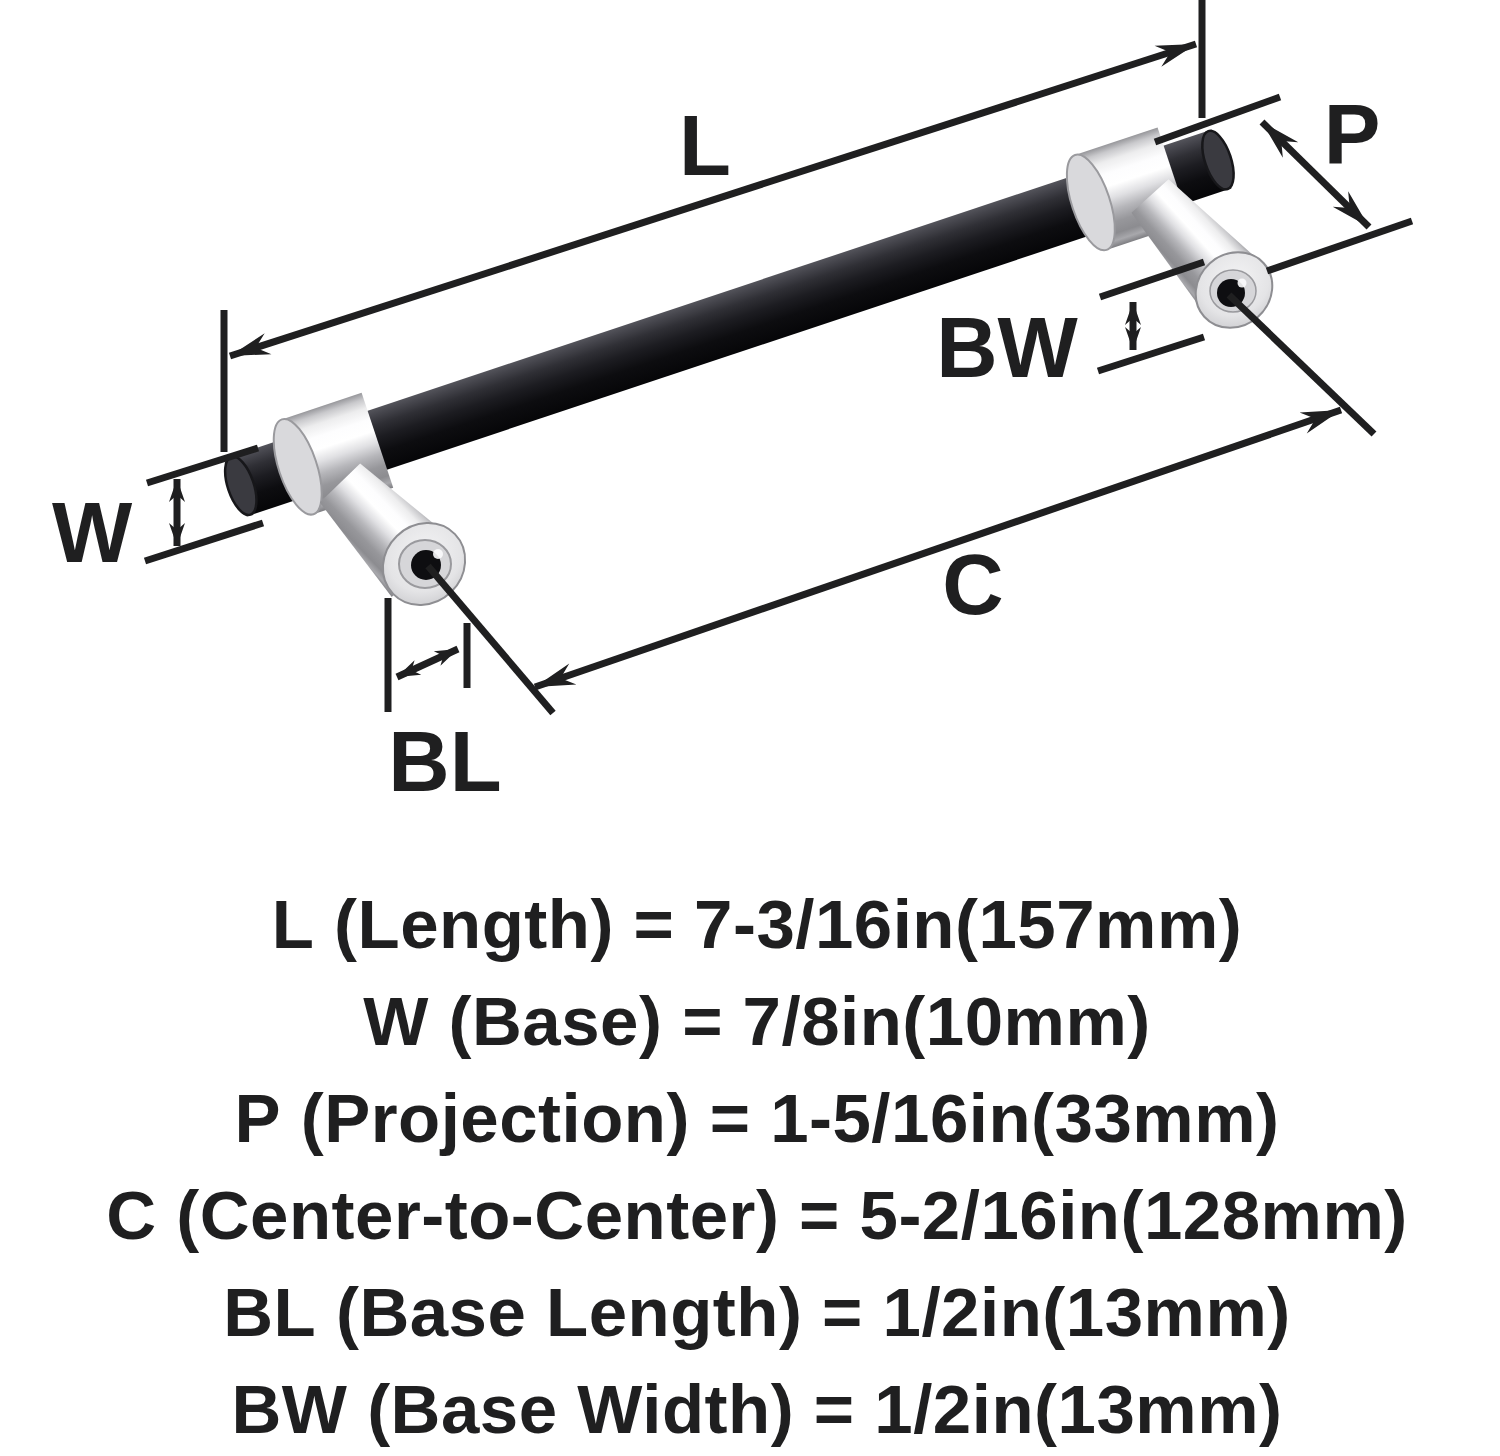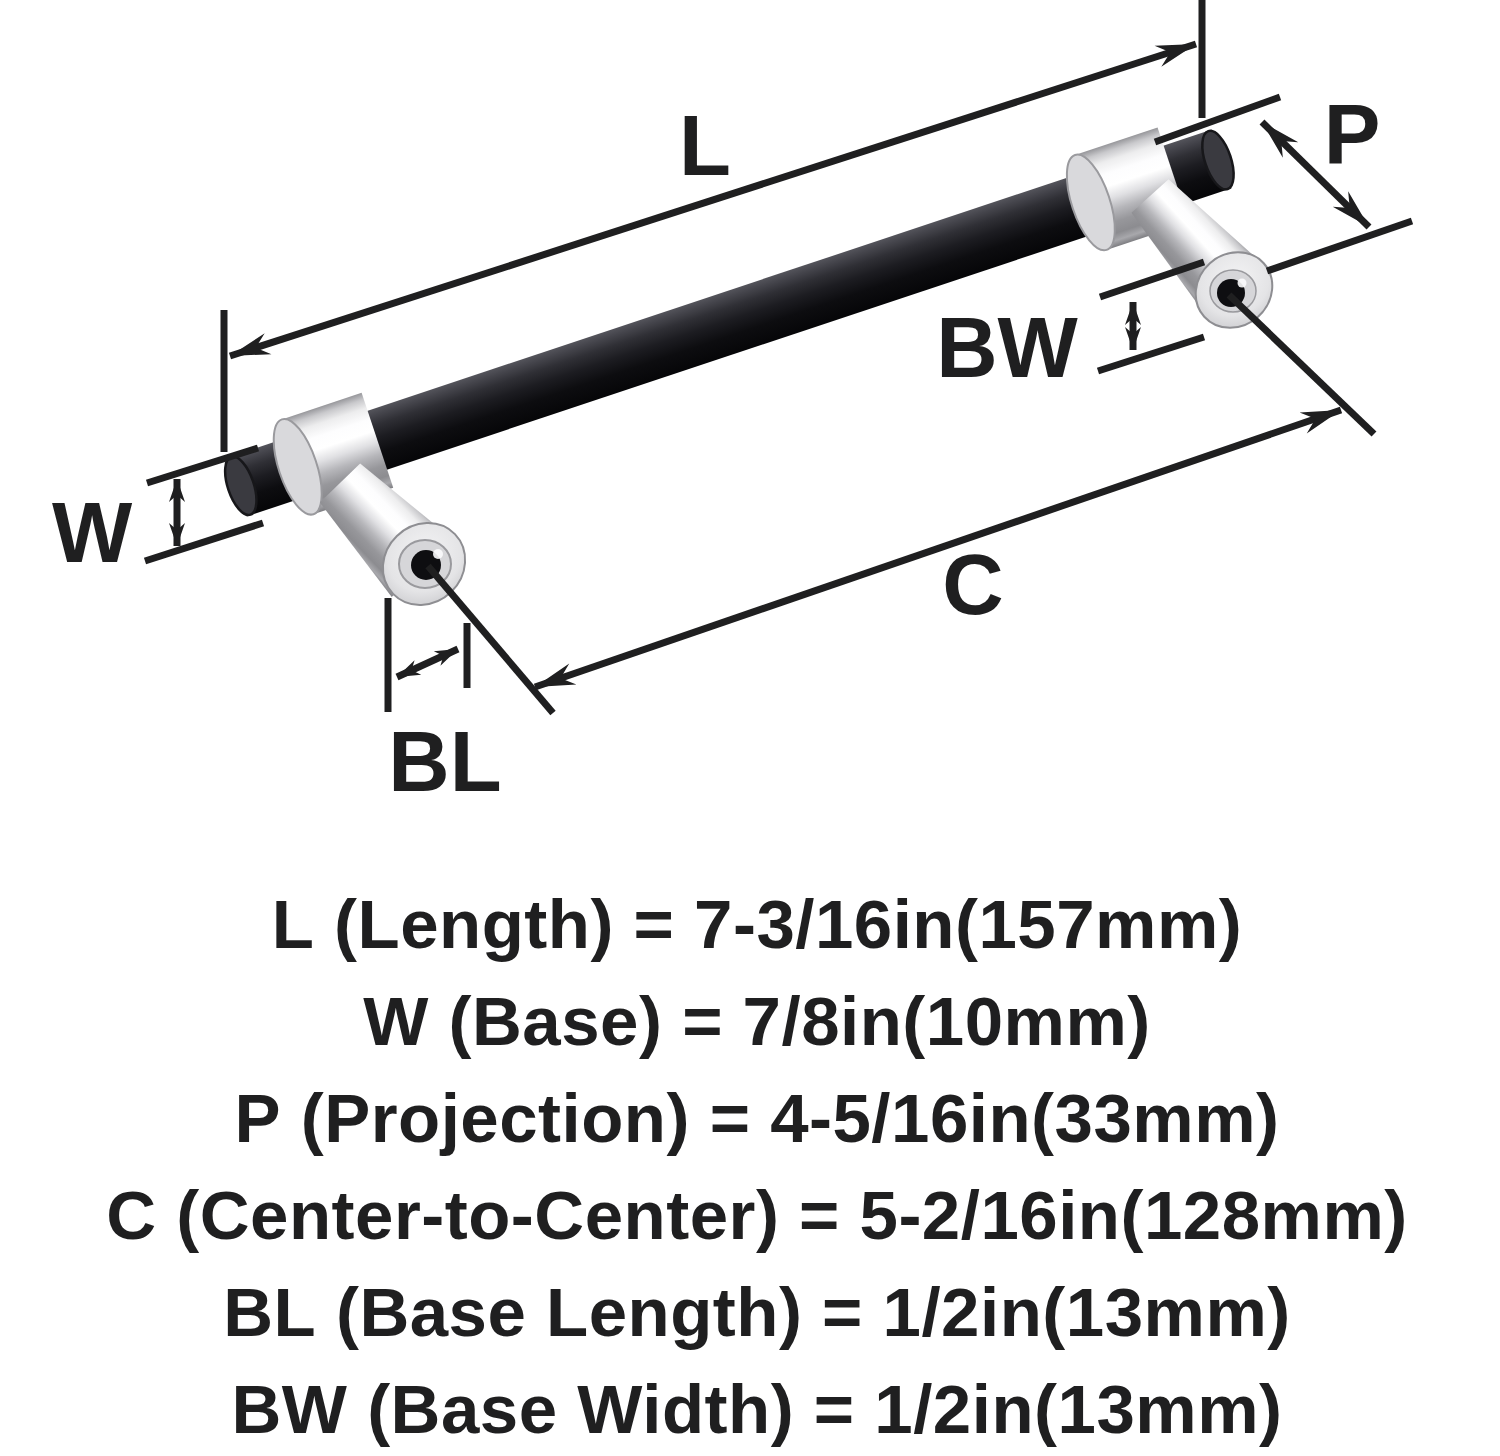--- a/index.html
+++ b/index.html
@@ -159,21 +159,21 @@
     <div class="spec-row">
       <span class="b">W</span>
       <span class="r">(Base)</span>
       <span class="b">=</span>
       <span class="b">7/8in</span><span class="r">(10mm)</span>
     </div>
     <div class="spec-row">
       <span class="b">P</span>
       <span class="r">(Projection)</span>
       <span class="b">=</span>
-      <span class="b">4-5/16in</span><span class="r">(33mm)</span>
+      <span class="b">1-5/16in</span><span class="r">(33mm)</span>
     </div>
     <div class="spec-row">
       <span class="b">C</span>
       <span class="r">(Center-to-Center)</span>
       <span class="b">=</span>
       <span class="b">5-2/16in</span><span class="r">(128mm)</span>
     </div>
     <div class="spec-row">
       <span class="b">BL</span>
       <span class="r">(Base Length)</span>

